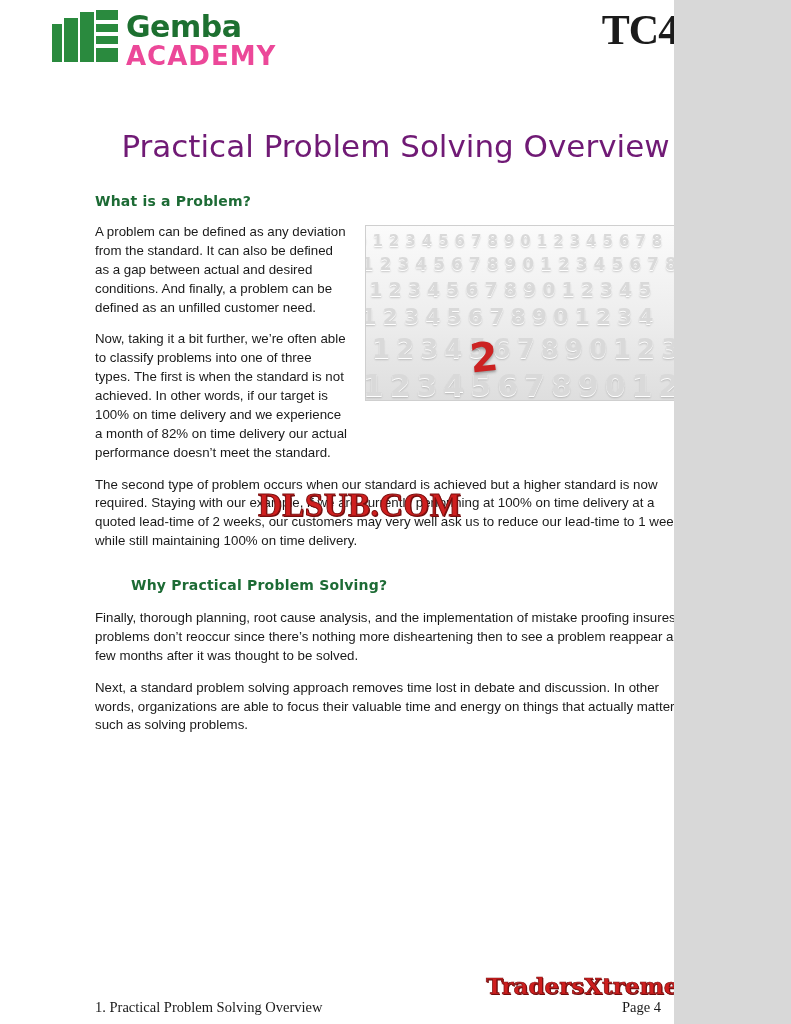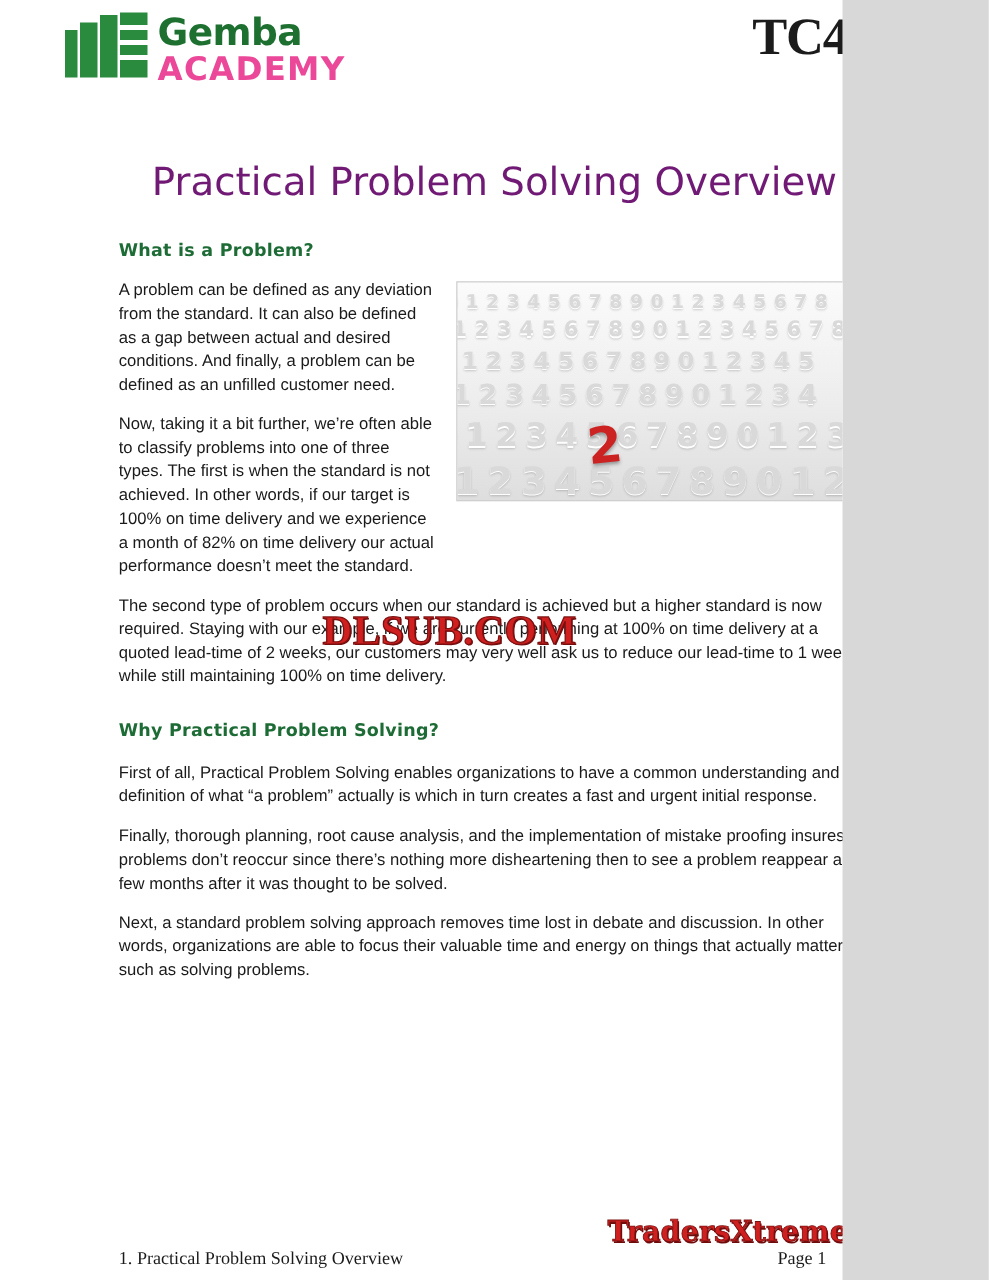--- a/index.html
+++ b/index.html
@@ -101,20 +101,21 @@
     font-family: "DejaVu Sans", sans-serif;
     font-size: 14px;
     font-weight: bold;
     color: #1d6b35;
     margin: 0 0 14px 0;
     letter-spacing: 0.2px;
   }
   h2.section.second {
     margin-top: 26px;
     margin-bottom: 16px;
+    margin-left: 36px;
   }
   p.para {
     font-family: "Liberation Sans", sans-serif;
     font-size: 13.3px;
     line-height: 1.42;
     color: #1a1a1a;
     margin: 0 0 13px 0;
     text-align: left;
   }
   .narrow {
@@ -253,26 +254,25 @@
       </div>
 
       <p class="para narrow">A problem can be defined as any deviation from the standard.  It can also be defined as a gap between actual and desired conditions.  And finally, a problem can be defined as an unfilled customer need.</p>
       <p class="para narrow">Now, taking it a bit further, we’re often able to classify problems into one of three types.  The first is when the standard is not achieved.  In other words, if our target is 100% on time delivery and we experience a month of 82% on time delivery our actual performance doesn’t meet the standard.</p>
     </div>
 
     <p class="para">The second type of problem occurs when our standard is achieved but a higher standard is now required.  Staying with our example, if we are currently performing at 100% on time delivery at a quoted lead-time of  2 weeks, our customers may very well ask us to reduce our lead-time to 1 week while still maintaining 100% on time delivery.</p>
 
     <h2 class="section second">Why Practical Problem Solving?</h2>
 
-    <p class="para">First of all, Practical Problem Solving enables organizations to have a common understanding and definition of what “a problem” actually is which in turn creates a fast and urgent initial response.</p>
     <p class="para">Finally, thorough planning, root cause analysis, and the implementation of mistake proofing insures problems don’t reoccur since there’s nothing more disheartening then to see a problem reappear a few months after it was thought to be solved.</p>
     <p class="para">Next, a standard problem solving approach removes time lost in debate and discussion.  In other words, organizations are able to focus their valuable time and energy on things that actually matter, such as solving problems.</p>
   </div>
 
   <div class="wm-dlsub">DLSUB.COM</div>
   <div class="wm-traders">TradersXtreme.com</div>
 
   <div class="footer">
     <span class="left">1. Practical Problem Solving Overview</span>
-    <span class="right">Page 1</span>
+    <span class="right">Page 4</span>
   </div>
 
 </div>
 
 </body></html>

